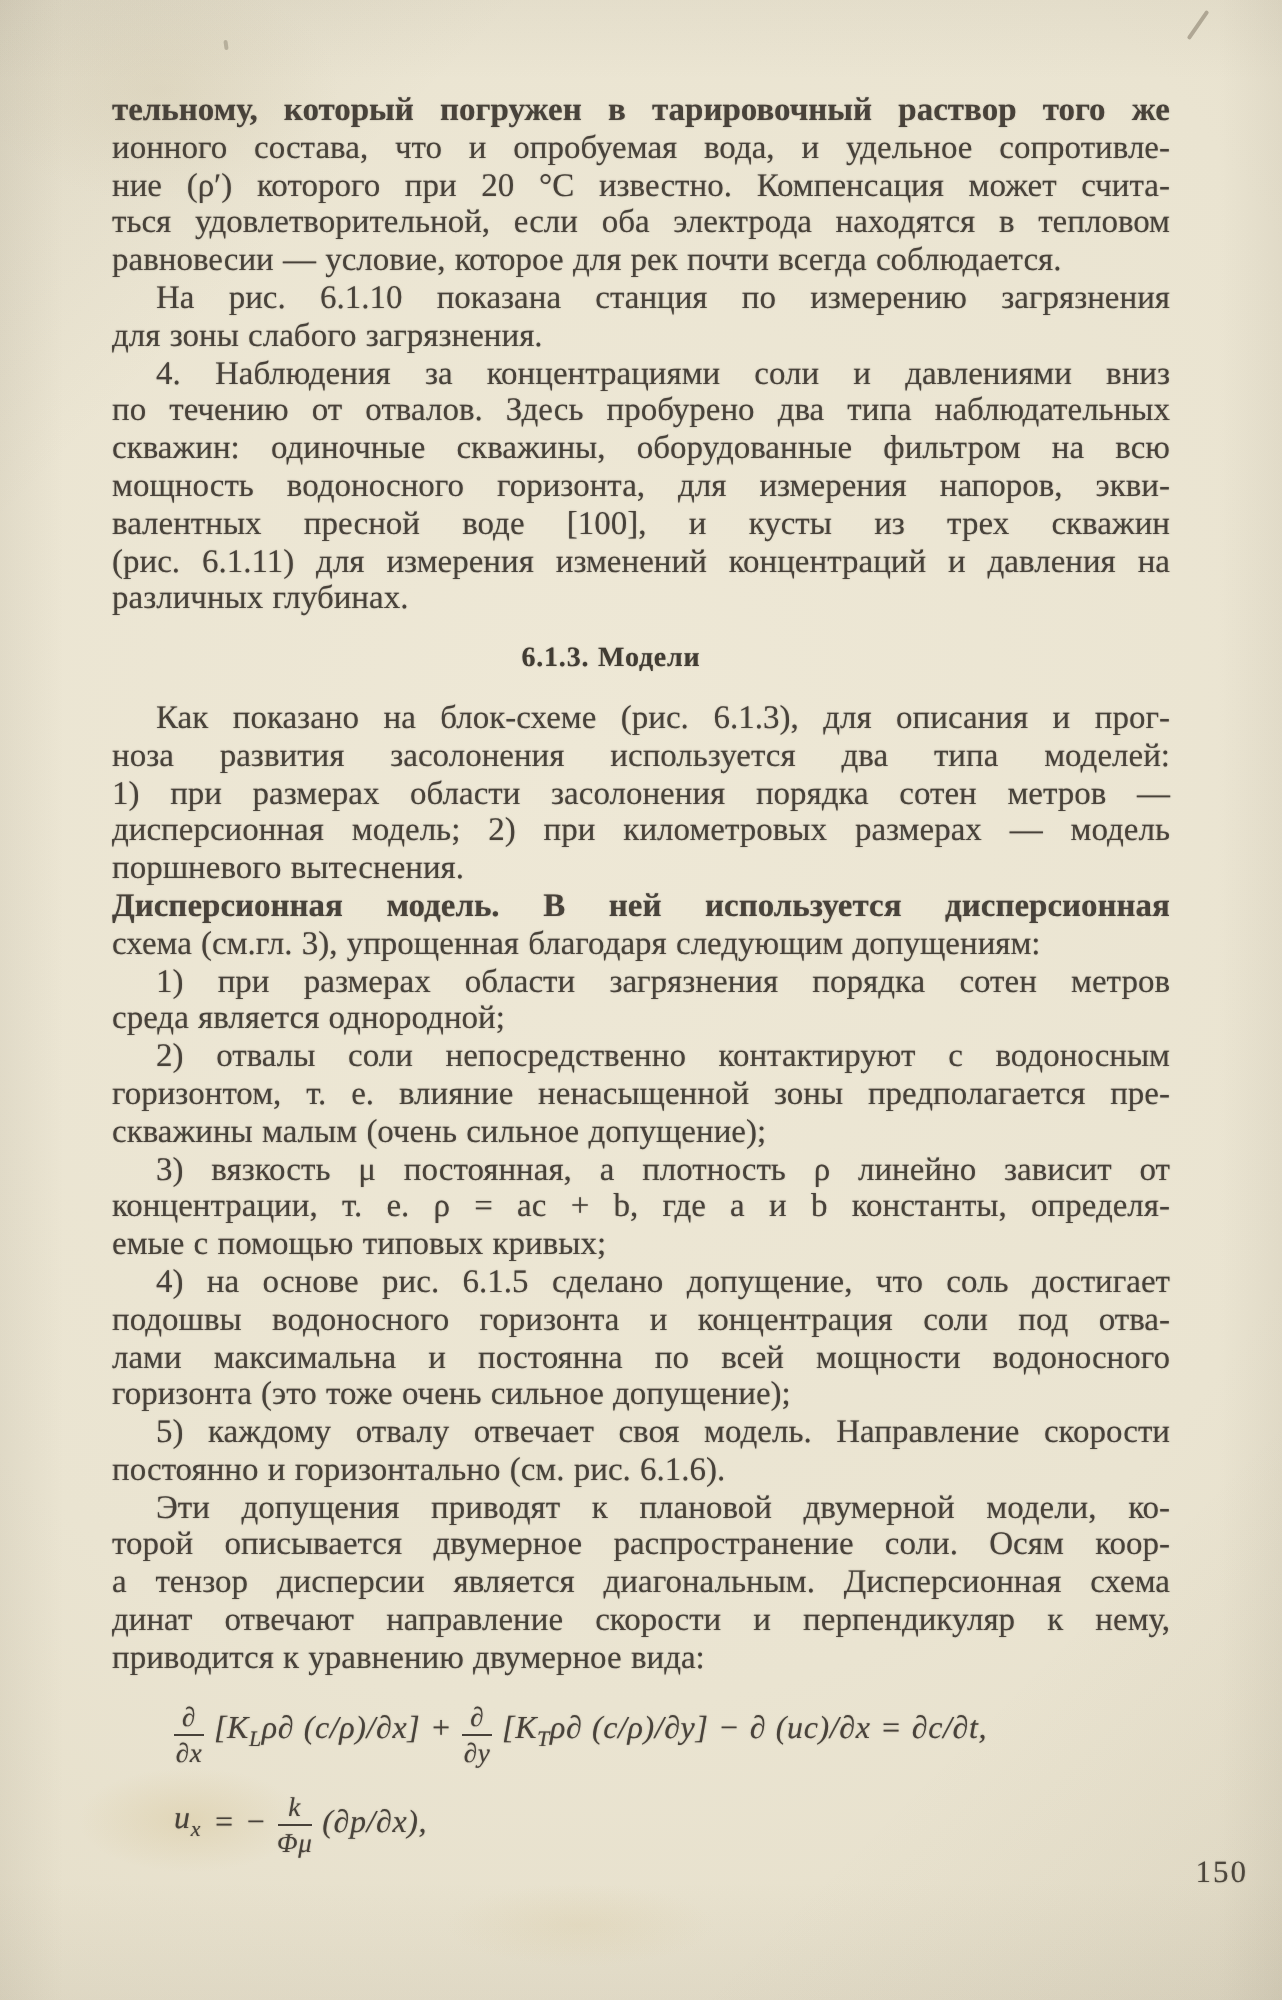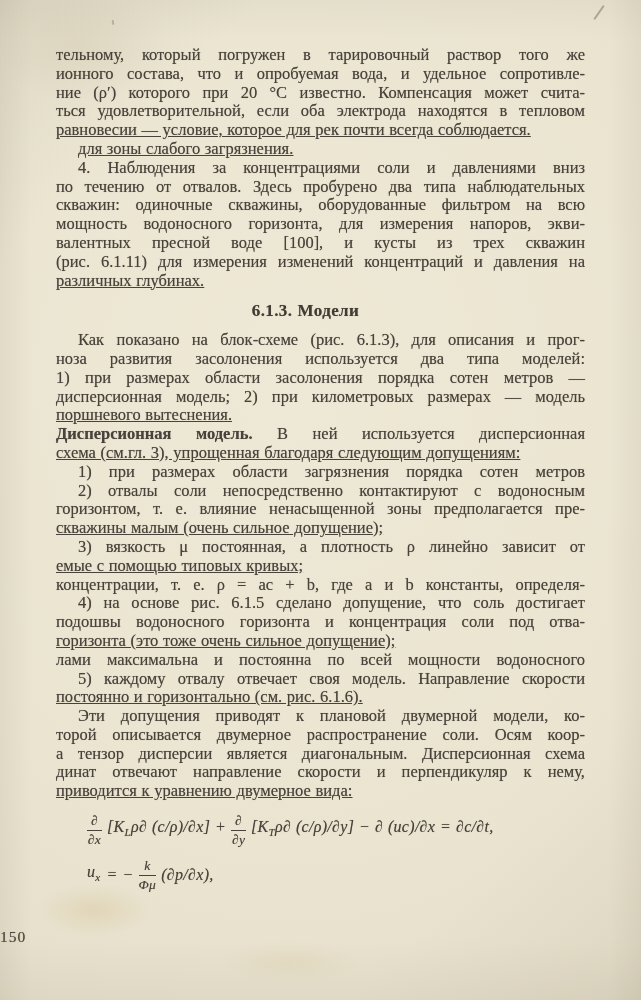--- a/index.html
+++ b/index.html
@@ -38,26 +38,26 @@
   }
   .textblock {
     position: absolute;
     left: 56px; top: 46px; width: 529px;
     font-size: 16.5px;
     line-height: 18.8px;
     text-shadow: 0 0 0.7px rgba(72,66,58,0.55);
     word-spacing: 0.5px;
   }
   .line { text-align: justify; text-align-last: justify; }
-  .line.last { text-align-last: left; text-decoration: underline; }
+  .line.last { text-align-last: left; }
   .para .line:first-child { text-indent: 22px; }
-  .para.noind .line:first-child { text-indent: 0; }
+  .para.noind .line:first-child { text-indent: 0; font-weight: bold; }
   .heading {
     margin: 12px 30px 10px 0;
-    font-size: 17px;
+    font-size: 14px;
     font-weight: 700;
     text-align: center;
     letter-spacing: 0.4px;
     color: #413c33;
   }
   .ind { text-indent: 22px; }
   .equation {
     margin: 13px 0 0 26px;
     font-style: italic;
     font-size: 16px;
@@ -74,21 +74,21 @@
     text-align: center;
     font-size: 13.5px;
     line-height: 1;
     margin: 0 5px;
   }
   .frac .num { display: block; border-bottom: 1px solid #48423a; padding: 0 4px 2px; }
   .frac .den { display: block; padding-top: 2px; }
   .eqgap { display: inline-block; width: 6px; }
   .pagenum {
     position: absolute; left: 0; top: 928px; width: 624px;
-    text-align: left; font-size: 15.5px; letter-spacing: 1px;
+    text-align: right; font-size: 15.5px; letter-spacing: 1px;
     color: #4d473d; text-shadow: 0 0 0.7px rgba(72,66,58,0.5);
   }
 </style>
 </head>
 <body>
 
 <div class="scan">
   <div class="vignette"></div>
   <div class="stain s3"></div>
   <div class="stain s1"></div>
@@ -100,20 +100,21 @@
 
     <div class="para noind">
         <div class="line">тельному, который погружен в тарировочный раствор того же</div>
         <div class="line">ионного состава, что и опробуемая вода, и удельное сопротивле-</div>
         <div class="line">ние (ρ′) которого при 20 °С известно. Компенсация может счита-</div>
         <div class="line">ться удовлетворительной, если оба электрода находятся в тепловом</div>
         <div class="line last">равновесии — условие, которое для рек почти всегда соблюдается.</div>
       </div>
 
     <div class="para">
+        <div class="line">На рис. 6.1.10 показана станция по измерению загрязнения</div>
         <div class="line last">для зоны слабого загрязнения.</div>
       </div>
 
     <div class="para">
         <div class="line">4. Наблюдения за концентрациями соли и давлениями вниз</div>
         <div class="line">по течению от отвалов. Здесь пробурено два типа наблюдательных</div>
         <div class="line">скважин: одиночные скважины, оборудованные фильтром на всю</div>
         <div class="line">мощность водоносного горизонта, для измерения напоров, экви-</div>
         <div class="line">валентных пресной воде [100], и кусты из трех скважин</div>
         <div class="line">(рис. 6.1.11) для измерения изменений концентраций и давления на</div>
@@ -130,39 +131,40 @@
         <div class="line last">поршневого вытеснения.</div>
       </div>
 
     <div class="para noind">
       <div class="line ind"><b>Дисперсионная модель.</b> <span>В ней используется дисперсионная</span></div>
       <div class="line last">схема (см.гл. 3), упрощенная благодаря следующим допущениям:</div>
     </div>
 
     <div class="para">
         <div class="line">1) при размерах области загрязнения порядка сотен метров</div>
+        <div class="line last">среда является однородной;</div>
       </div>
 
     <div class="para">
         <div class="line">2) отвалы соли непосредственно контактируют с водоносным</div>
         <div class="line">горизонтом, т. е. влияние ненасыщенной зоны предполагается пре-</div>
         <div class="line last">скважины малым (очень сильное допущение);</div>
       </div>
 
     <div class="para">
         <div class="line">3) вязкость μ постоянная, а плотность ρ линейно зависит от</div>
+        <div class="line">концентрации, т. е. ρ = ac + b, где a и b константы, определя-</div>
         <div class="line last">емые с помощью типовых кривых;</div>
-        <div class="line">концентрации, т. е. ρ = ac + b, где a и b константы, определя-</div>
       </div>
 
     <div class="para">
         <div class="line">4) на основе рис. 6.1.5 сделано допущение, что соль достигает</div>
         <div class="line">подошвы водоносного горизонта и концентрация соли под отва-</div>
+        <div class="line">лами максимальна и постоянна по всей мощности водоносного</div>
         <div class="line last">горизонта (это тоже очень сильное допущение);</div>
-        <div class="line">лами максимальна и постоянна по всей мощности водоносного</div>
       </div>
 
     <div class="para">
         <div class="line">5) каждому отвалу отвечает своя модель. Направление скорости</div>
         <div class="line last">постоянно и горизонтально (см. рис. 6.1.6).</div>
       </div>
 
     <div class="para">
         <div class="line">Эти допущения приводят к плановой двумерной модели, ко-</div>
         <div class="line">торой описывается двумерное распространение соли. Осям коор-</div>

